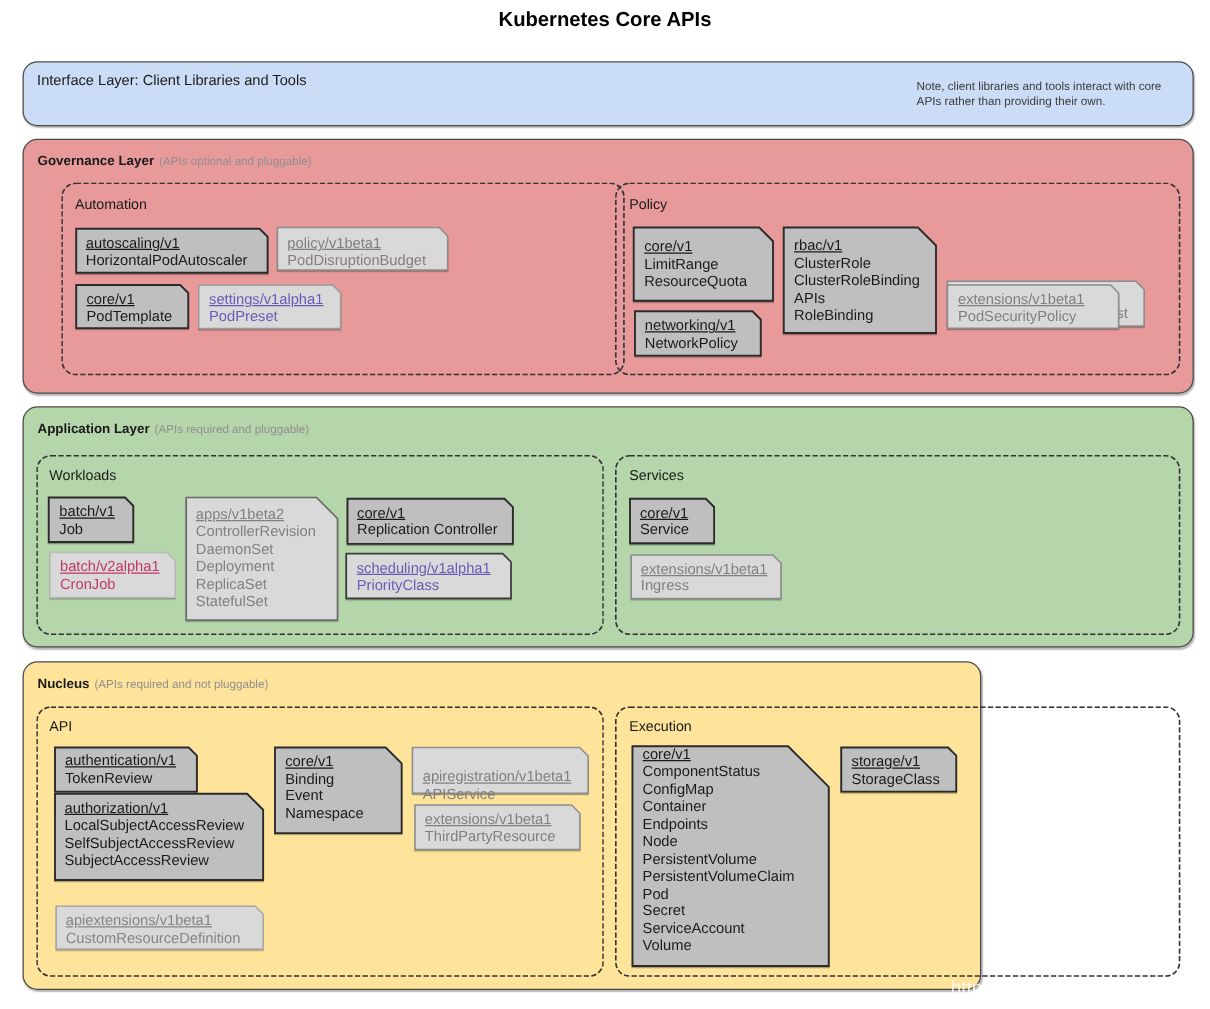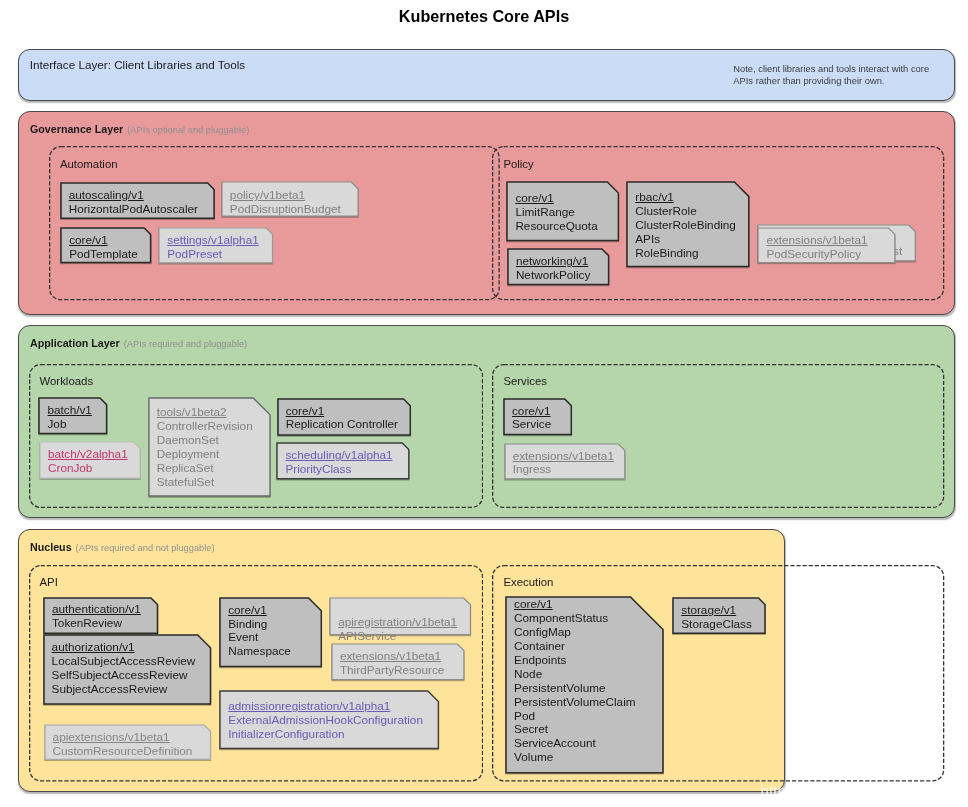--- a/index.html
+++ b/index.html
@@ -150,21 +150,21 @@
           <div class="body" style="color:#1a1a1a;top:5.0px;">
             <div class="ver">batch/v1</div>
             <div class="kind">Job</div>
           </div>
         </div>
         <div class="card card-mutedmid" style="left:120.15px;top:33.95px;width:121.00px;height:98.00px;">
           <svg width="125.00" height="102.00" viewBox="0 0 125.00 102.00" style="left:-2px;top:-2px;">
             <path d="M 2.00,2.00 L 106.20,2.00 L 123.00,18.80 L 123.00,100.00 L 2.00,100.00 Z" fill="#d9d9d9" stroke="#6a6a6a" stroke-width="1.3" stroke-linejoin="miter"></path>
           </svg>
           <div class="body" style="color:#808080;top:7.1px;">
-            <div class="ver">tools/v1beta2</div>
+            <div class="ver">apps/v1beta2</div>
             <div class="kind">ControllerRevision</div>
             <div class="kind">DaemonSet</div>
             <div class="kind">Deployment</div>
             <div class="kind">ReplicaSet</div>
             <div class="kind">StatefulSet</div>
           </div>
         </div>
         <div class="card card-dark" style="left:249.15px;top:34.55px;width:132.30px;height:36.10px;">
           <svg width="136.30" height="40.10" viewBox="0 0 136.30 40.10" style="left:-2px;top:-2px;">
             <path d="M 2.00,2.00 L 127.60,2.00 L 134.30,8.70 L 134.30,38.10 L 2.00,38.10 Z" fill="#bfbfbf" stroke="#2b2b2b" stroke-width="1.5" stroke-linejoin="miter"></path>
@@ -265,30 +265,20 @@
             <div class="kind">SubjectAccessReview</div>
           </div>
         </div>
         <div class="card card-muted" style="left:303.35px;top:78.75px;width:131.90px;height:35.60px;">
           <svg width="135.90" height="39.60" viewBox="0 0 135.90 39.60" style="left:-2px;top:-2px;">
             <path d="M 2.00,2.00 L 127.30,2.00 L 133.90,8.60 L 133.90,37.60 L 2.00,37.60 Z" fill="#d9d9d9" stroke="#8c8c8c" stroke-width="1.2" stroke-linejoin="miter"></path>
           </svg>
           <div class="body" style="color:#808080;top:5.0px;">
             <div class="ver">extensions/v1beta1</div>
             <div class="kind">ThirdPartyResource</div>
-          </div>
-        </div>
-        <div class="card card-purpledark" style="left:191.75px;top:125.75px;width:218.40px;height:57.50px;">
-          <svg width="222.40" height="61.50" viewBox="0 0 222.40 61.50" style="left:-2px;top:-2px;">
-            <path d="M 2.00,2.00 L 209.80,2.00 L 220.40,12.60 L 220.40,59.50 L 2.00,59.50 Z" fill="#d9d9d9" stroke="#3c3c3c" stroke-width="1.4" stroke-linejoin="miter"></path>
-          </svg>
-          <div class="body" style="color:#6b5ab8;top:8.5px;">
-            <div class="ver">admissionregistration/v1alpha1</div>
-            <div class="kind">ExternalAdmissionHookConfiguration</div>
-            <div class="kind">InitializerConfiguration</div>
           </div>
         </div>
         <div class="card card-light" style="left:16.05px;top:160.15px;width:165.50px;height:34.30px;">
           <svg width="169.50" height="38.30" viewBox="0 0 169.50 38.30" style="left:-2px;top:-2px;">
             <path d="M 2.00,2.00 L 161.20,2.00 L 167.50,8.30 L 167.50,36.30 L 2.00,36.30 Z" fill="#d9d9d9" stroke="#a8a8a8" stroke-width="1.2" stroke-linejoin="miter"></path>
           </svg>
           <div class="body" style="color:#858585;top:5.0px;">
             <div class="ver">apiextensions/v1beta1</div>
             <div class="kind">CustomResourceDefinition</div>
           </div>

